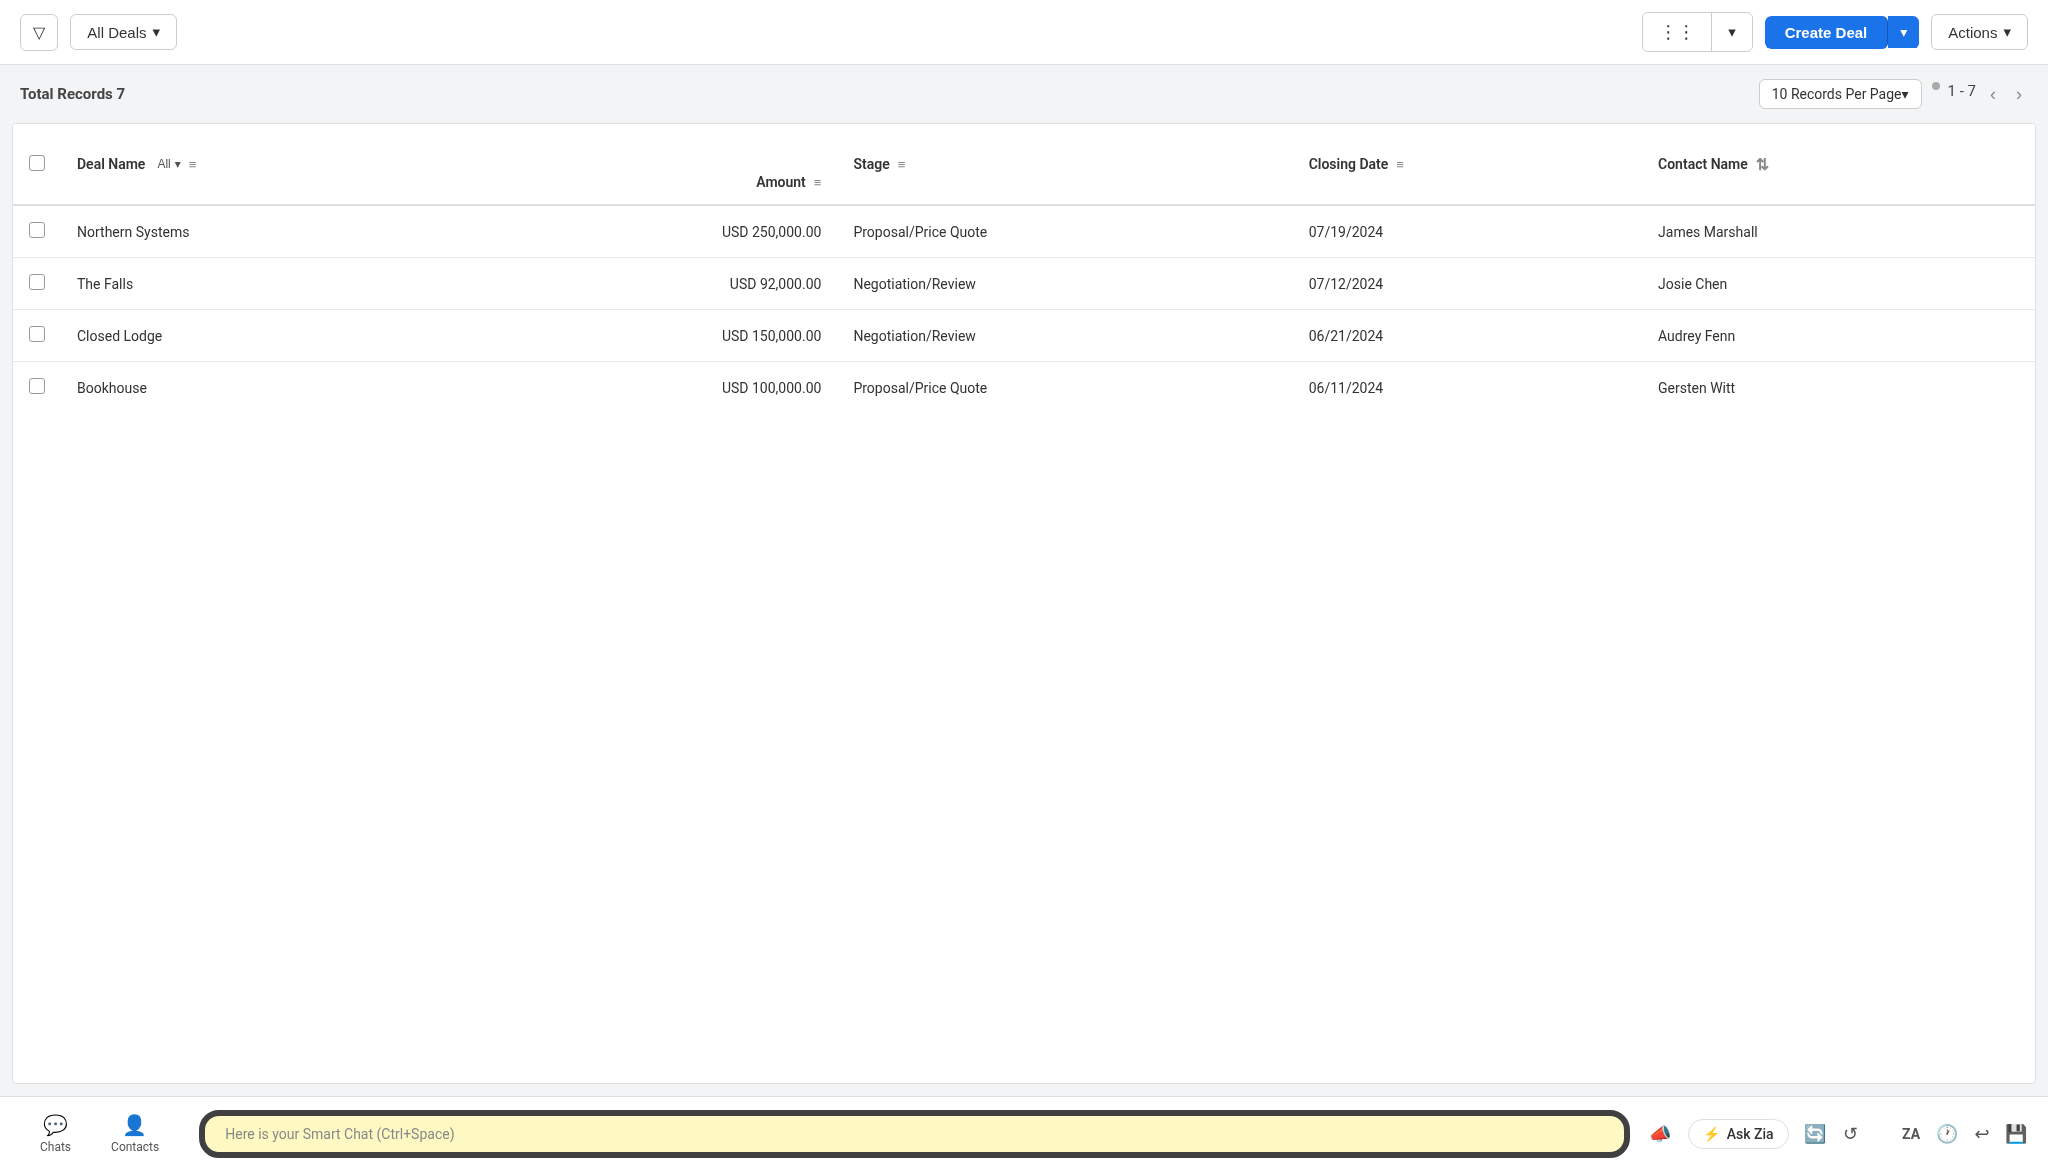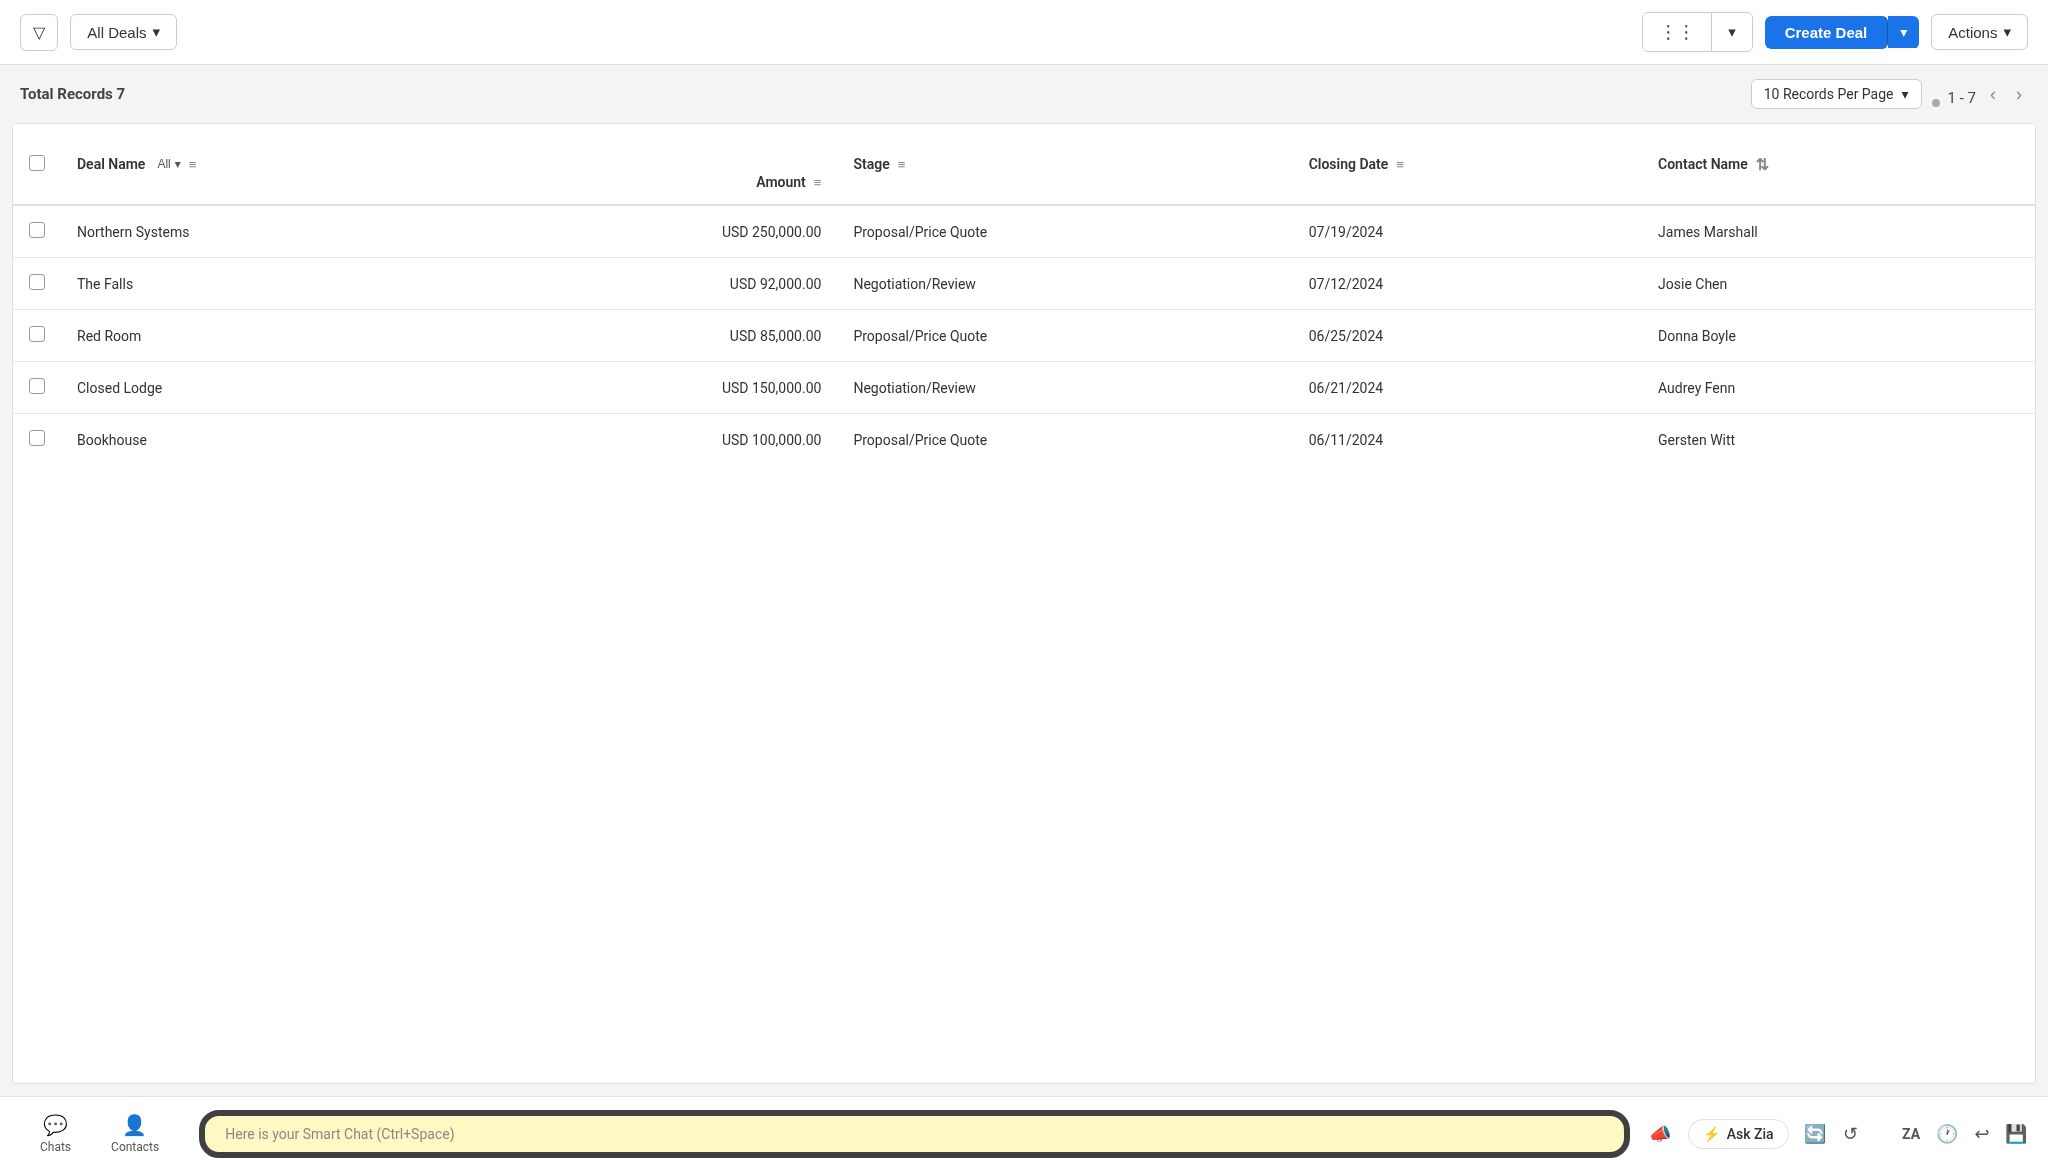--- a/index.html
+++ b/index.html
@@ -88,26 +88,25 @@
     .records-bar .spacer { flex: 1; }
     .per-page-select {
       display: inline-flex;
       align-items: center;
       border: 1.5px solid #ccc;
       border-radius: 6px;
       background: #fff;
       padding: 6px 12px;
       font-size: 14px;
       cursor: pointer;
-      gap: 8px;
       color: #333;
     }
     .pagination {
       display: inline-flex;
-      align-items: flex-end;
+      align-items: flex-start;
       gap: 8px;
       font-size: 15px;
       color: #444;
     }
     .pagination .dot {
       width: 8px;
       height: 8px;
       background: #aaa;
       border-radius: 50%;
       display: inline-block;
@@ -375,30 +374,20 @@
       <td>The Falls</td>
       <td class="amount-col">USD 92,000.00</td>
       <td>Negotiation/Review</td>
       <td>07/12/2024</td>
       <td>Josie Chen</td>
     </tr>
         <tr>
       <td class="check-col">
         <span class="checkbox"></span>
       </td>
-      <td>Red Room</td>
-      <td class="amount-col">USD 85,000.00</td>
-      <td>Proposal/Price Quote</td>
-      <td>06/25/2024</td>
-      <td>Donna Boyle</td>
-    </tr>
-        <tr>
-      <td class="check-col">
-        <span class="checkbox"></span>
-      </td>
       <td>Closed Lodge</td>
       <td class="amount-col">USD 150,000.00</td>
       <td>Negotiation/Review</td>
       <td>06/21/2024</td>
       <td>Audrey Fenn</td>
     </tr>
         <tr>
       <td class="check-col">
         <span class="checkbox"></span>
       </td>

